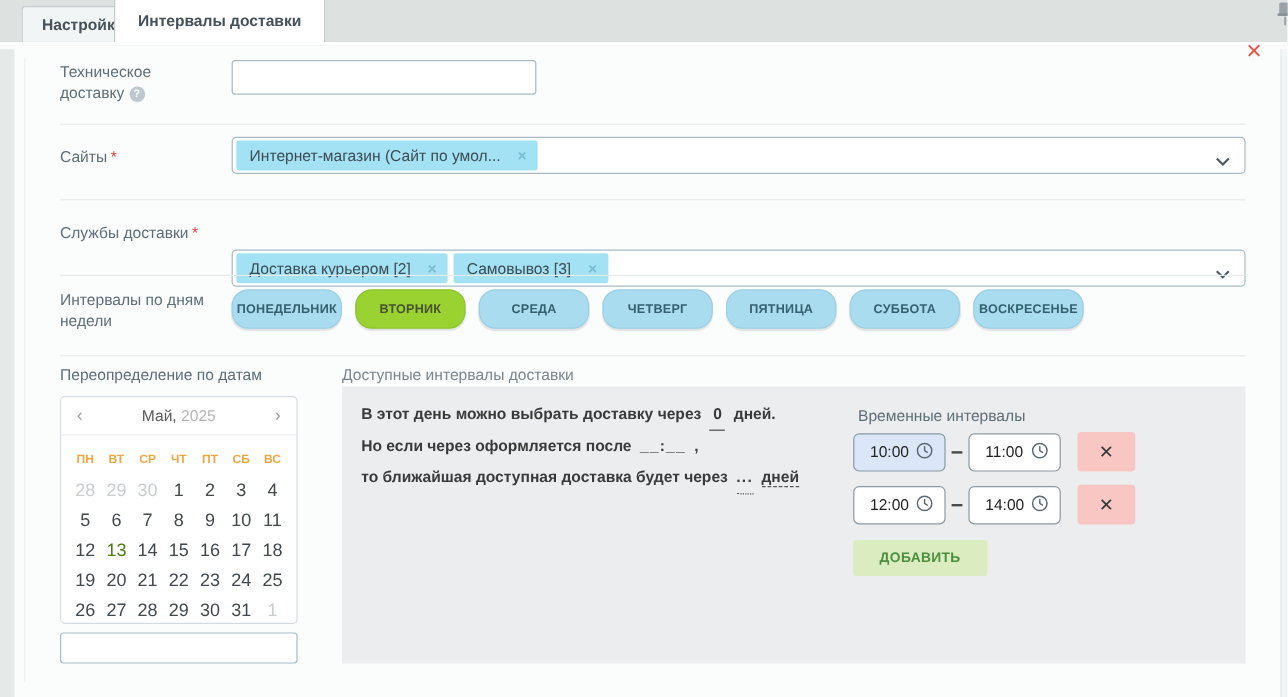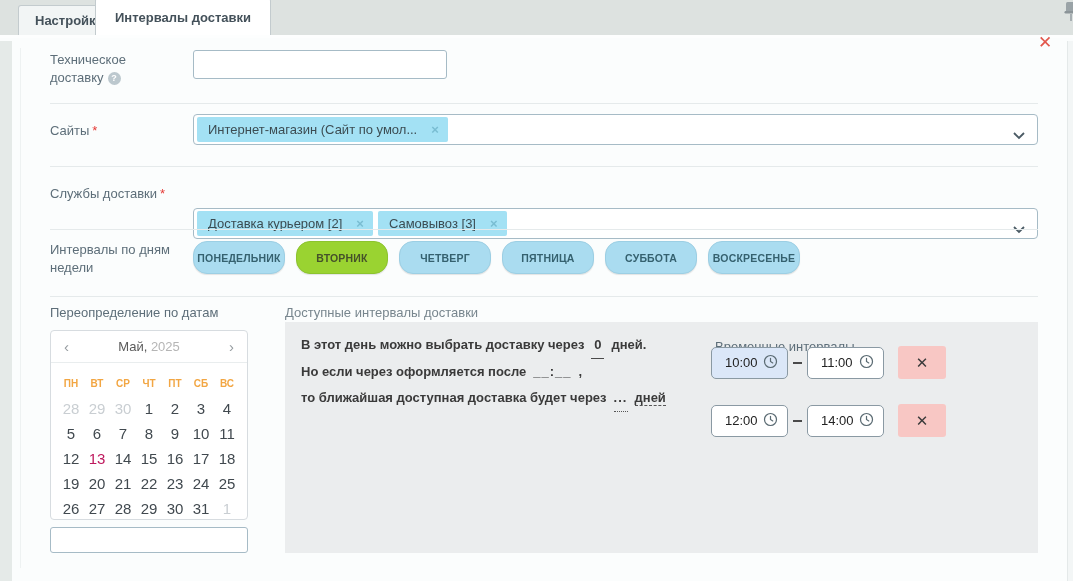--- a/index.html
+++ b/index.html
@@ -60,21 +60,21 @@
               padding:0 13px; }
   .cal-arrow { color:#969ca0; font-size:15px; cursor:pointer; width:14px; line-height:1; }
   .cal-title { flex:1; text-align:center; font-size:13px; color:#5a5a5a; }
   .cal-title .yr { color:#b5b5b5; }
   .cal-grid { display:grid; grid-template-columns:repeat(7,26px); padding:8px 7px 0 7px; }
   .cwd { height:25px; display:flex; align-items:center; justify-content:center;
          font-size:10px; font-weight:bold; color:#f2a643; }
   .cday { height:25px; display:flex; align-items:center; justify-content:center;
           font-size:15px; color:#41494f; cursor:pointer; }
   .cday.muted { color:#c9ced2; }
-  .cday.today { color:#be185d; }
+  .cday.today { color:#4d7c0f; }
 
   
   .grey-panel { background:#ebedee; }
   .sent { font-size:13px; font-weight:bold; color:#3a3a3a; line-height:26px; }
   .sent .v { display:inline-block; margin:0 7px; text-align:center; }
   .v-solid { min-width:13px; border-bottom:1px solid #4a4a4a; }
   .v-plain { letter-spacing:1px; }
   .v-dotted { min-width:14px; border-bottom:1px dotted #555; letter-spacing:1px; }
   .sfx-dashed { border-bottom:1px dashed #555; }
 
@@ -158,20 +158,21 @@
         </svg>
     </span>
   </div>
 
   <div class="abs divider" style="left:50px; top:229px; width:988px;"></div>
 
   <div class="abs flabel" style="left:50px; top:241px; width:140px;">Интервалы по дням недели</div>
   <div class="abs days-row" style="left:193px; top:241px;">
     <div class="day-btn">ПОНЕДЕЛЬНИК</div>
     <div class="day-btn selected">ВТОРНИК</div>
+    <div class="day-btn">СРЕДА</div>
     <div class="day-btn">ЧЕТВЕРГ</div>
     <div class="day-btn">ПЯТНИЦА</div>
     <div class="day-btn">СУББОТА</div>
     <div class="day-btn">ВОСКРЕСЕНЬЕ</div>
   </div>
 
   <div class="abs divider" style="left:50px; top:296px; width:988px;"></div>
 
   <div class="abs flabel" style="left:50px; top:304px;">Переопределение по датам</div>
 
@@ -250,21 +251,21 @@
       <div>
         <span>Но если через оформляется после</span><span class="v v-plain">__:__</span><span>,</span>
       </div>
       <div>
         <span>то ближайшая доступная доставка будет через</span><span class="v v-dotted">...</span><span class="sfx-dashed">дней</span>
       </div>
     </div>
 
     <div class="abs flabel" style="left:430px; top:16px;">Временные интервалы</div>
 
-    <div class="abs ti-row" style="left:426px; top:24px;">
+    <div class="abs ti-row" style="left:426px; top:38px;">
       <div class="time-box focused">
         <span>10:00</span>
         <span>
           <svg width="15" height="15" viewBox="0 0 16 16">
               <circle cx="8" cy="8" r="6.4" fill="none" stroke="#5a6a72" stroke-width="1.3"></circle>
               <path d="M8 4.6V8l2.4 1.5" fill="none" stroke="#5a6a72" stroke-width="1.3" stroke-linecap="round"></path>
             </svg>
         </span>
       </div>
       <div class="ti-dash"></div>
@@ -296,15 +297,16 @@
         <span>
           <svg width="15" height="15" viewBox="0 0 16 16">
               <circle cx="8" cy="8" r="6.4" fill="none" stroke="#5a6a72" stroke-width="1.3"></circle>
               <path d="M8 4.6V8l2.4 1.5" fill="none" stroke="#5a6a72" stroke-width="1.3" stroke-linecap="round"></path>
             </svg>
         </span>
       </div>
       <button class="del-btn">✕</button>
     </div>
 
+    <button class="abs add-btn" style="left:426px; top:128px;">ДОБАВИТЬ</button>
   </div>
 
 </div>
 
 </body></html>

